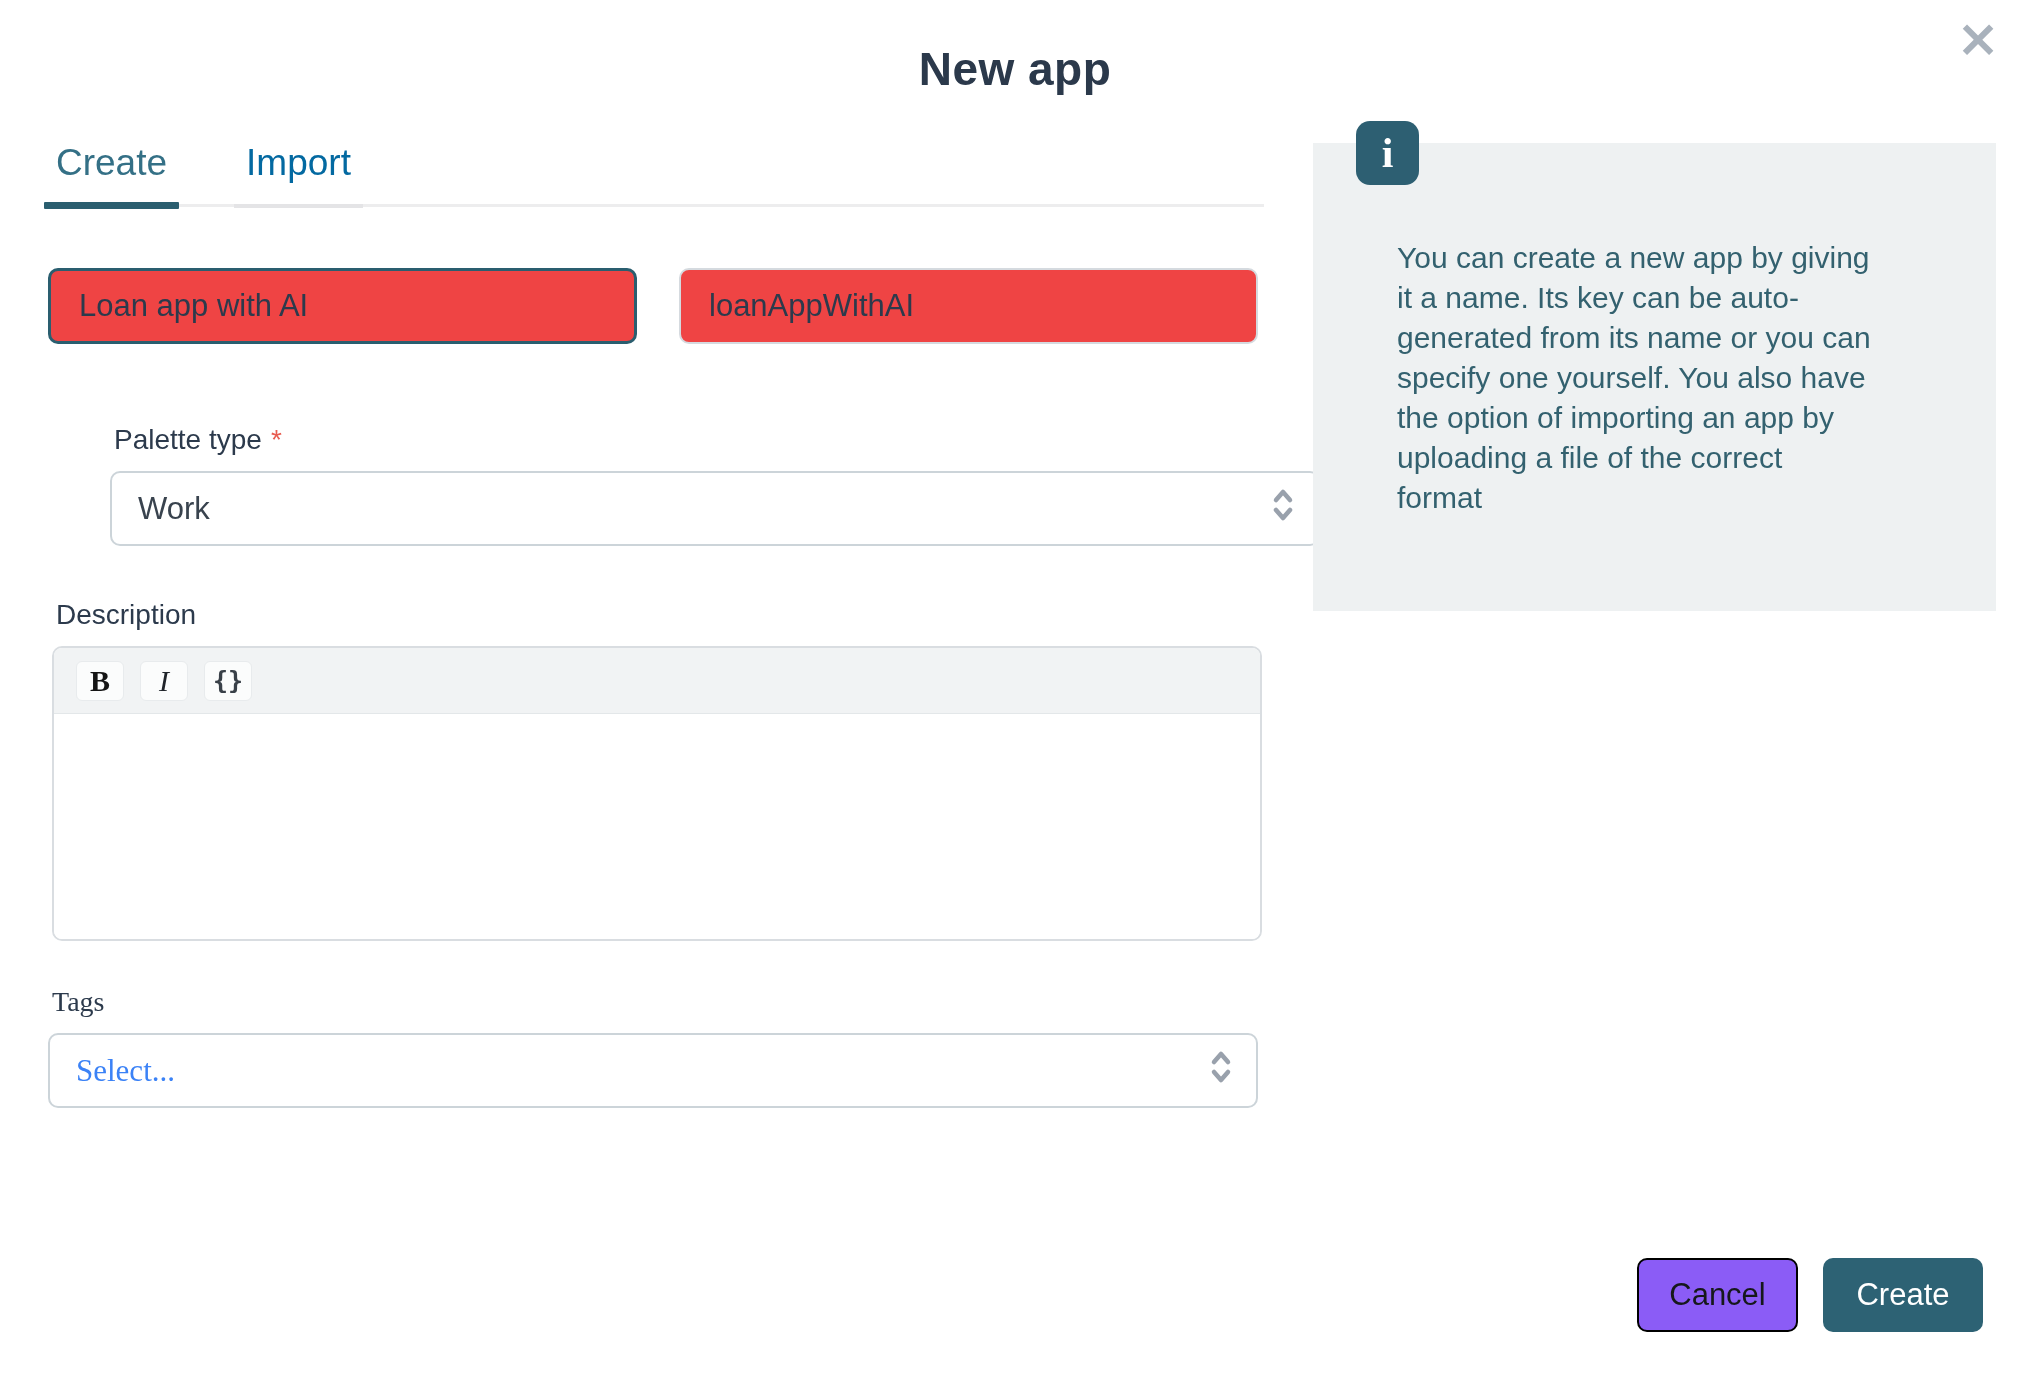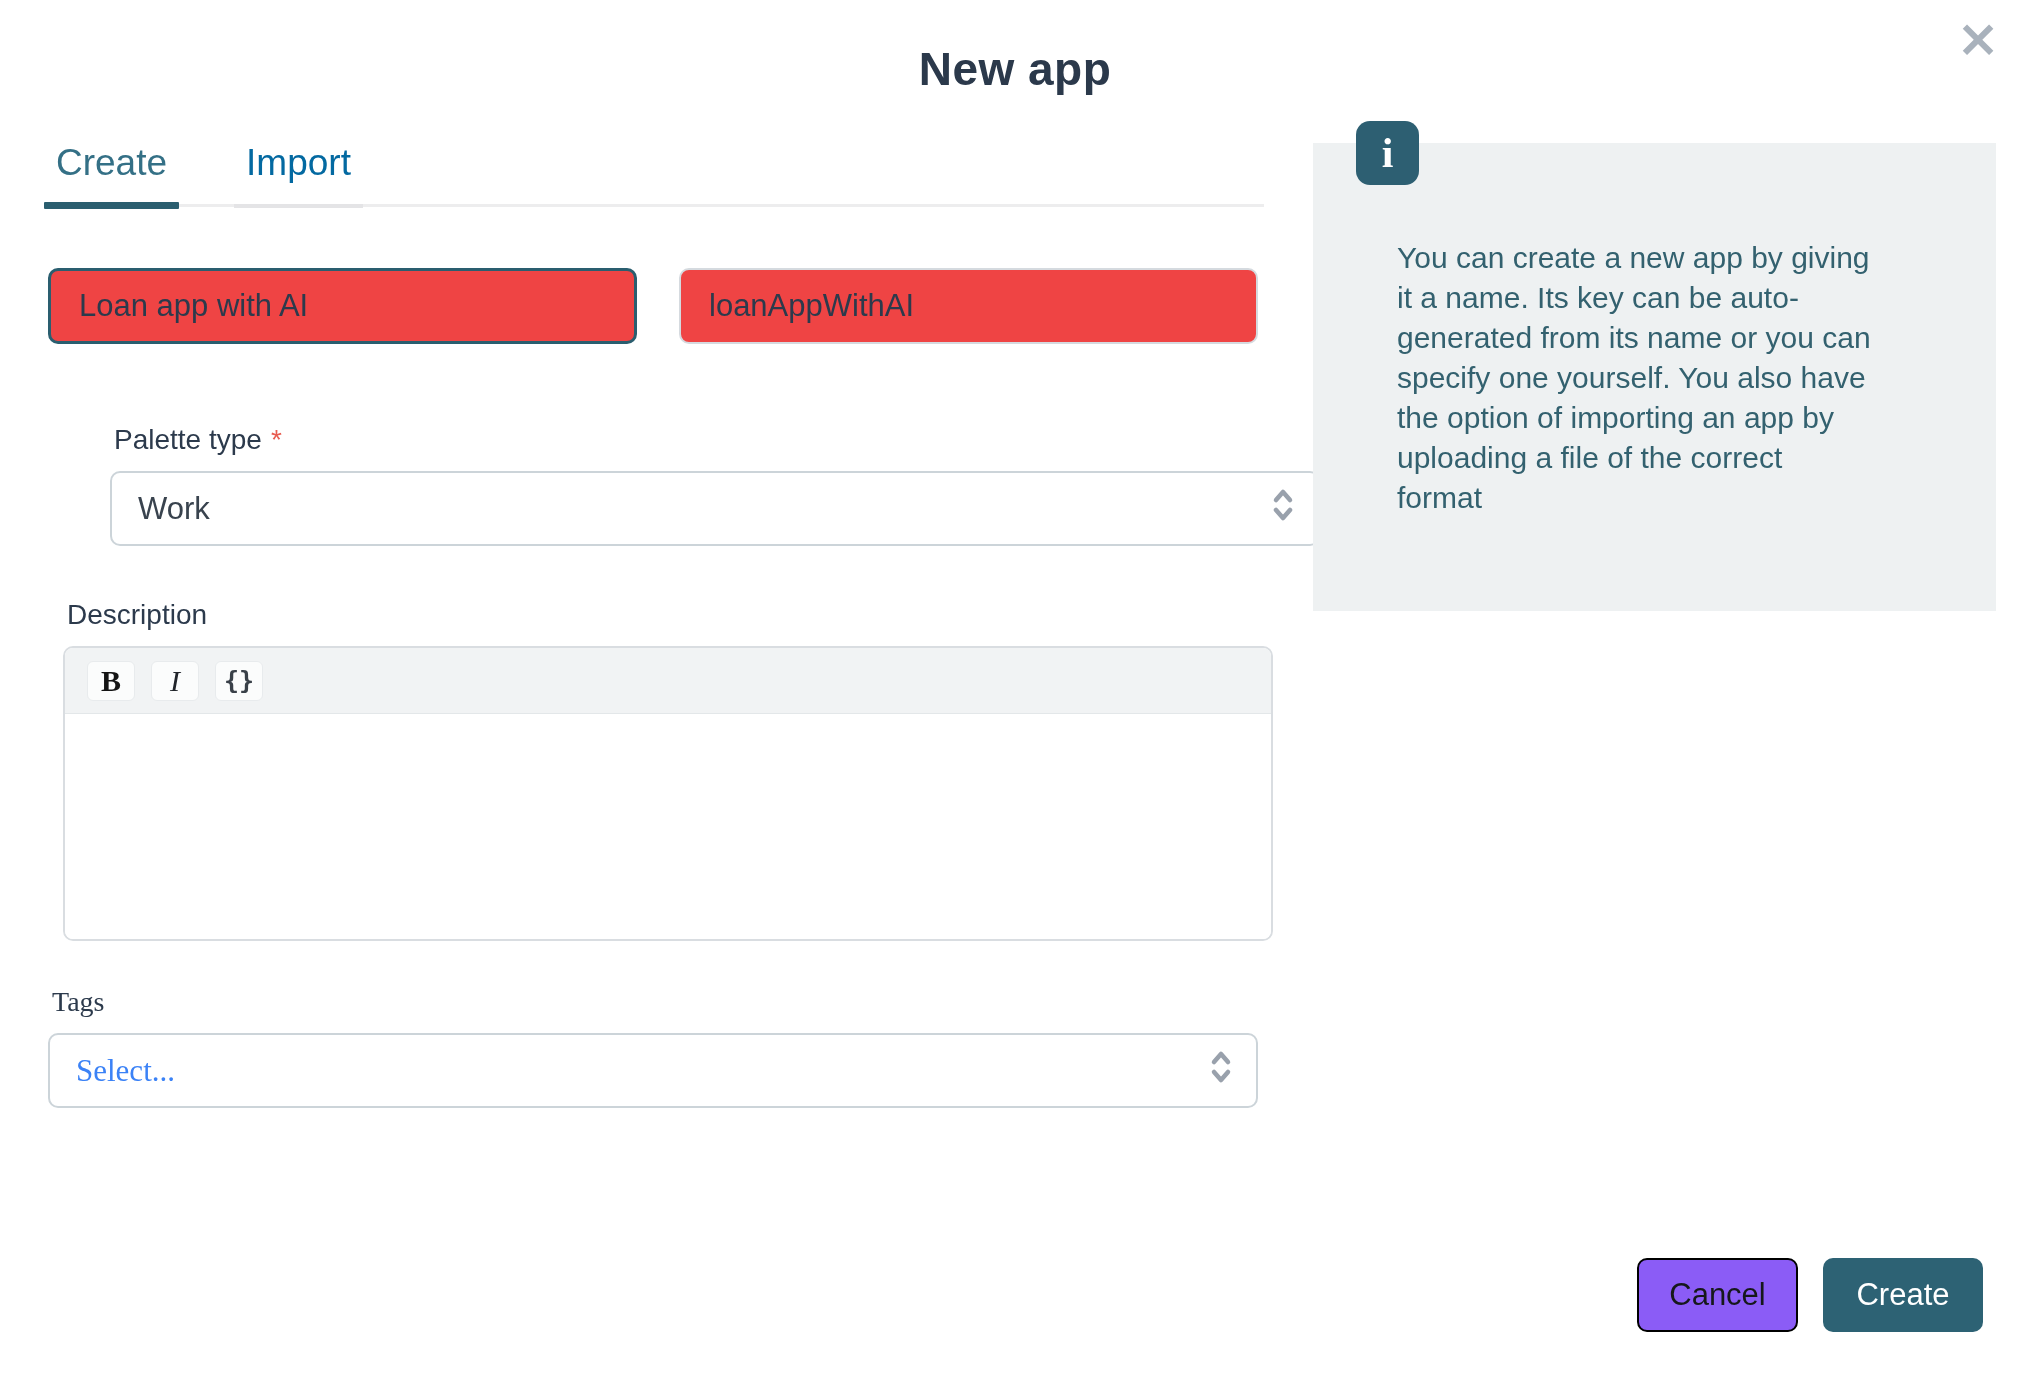--- a/index.html
+++ b/index.html
@@ -102,21 +102,21 @@
         <span>Work</span>
         <span class="chev">
           <svg width="22" height="36" viewBox="0 0 22 36">
             <path d="M4 13 L11 5 L18 13" fill="none" stroke="#99a1ac" stroke-width="4.5" stroke-linecap="round" stroke-linejoin="round"></path>
             <path d="M4 23 L11 31 L18 23" fill="none" stroke="#99a1ac" stroke-width="4.5" stroke-linecap="round" stroke-linejoin="round"></path>
           </svg>
         </span>
       </div>
     </div>
 
-    <div class="field" style="left:15px;top:458px;width:1210px;">
+    <div class="field" style="left:4px;top:458px;width:1210px;">
       <div class="field-label">Description</div>
       <div class="editor">
         <div class="toolbar">
           <div class="tbtn">
             <span class="glyph-bold">B</span>
           </div>
           <div class="tbtn">
             <span class="glyph-italic">I</span>
           </div>
           <div class="tbtn">

